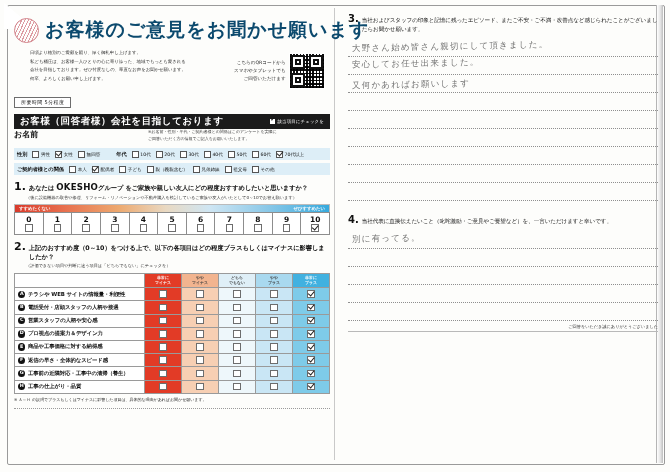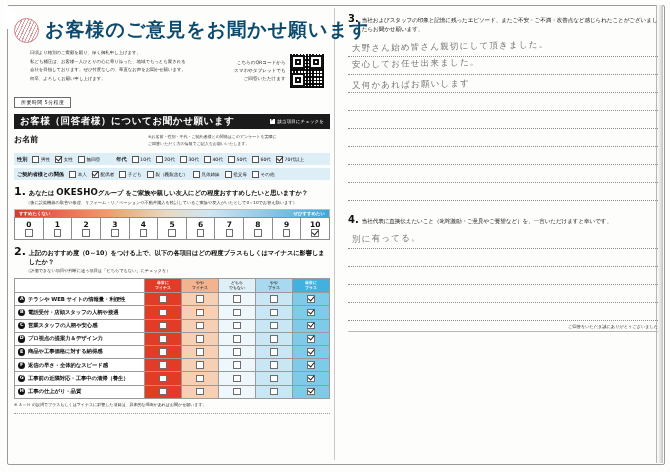--- a/index.html
+++ b/index.html
@@ -186,21 +186,20 @@
     font-size: 5px;
     color: #111;
     line-height: 5px;
   }
 
   
   .name-row {
     display: flex;
     align-items: flex-start;
     justify-content: space-between;
-    margin-top: 5px;
     height: 16px;
   }
   .name-label { font-size: 8px; font-weight: 700; }
   .name-note {
     font-size: 4px;
     line-height: 1.7;
     color: #333;
     text-align: left;
     width: 182px;
   }
@@ -476,21 +475,21 @@
         <div class="qr-code">
             <i class="qr-eye3"></i>
           </div>
       </div>
     </div>
 
     <div class="time-box">所要時間  5分程度</div>
 
     
     <div class="sec-bar">
-      <div class="sb-title">お客様（回答者様）についてお聞かせ願います</div>
+      <div class="sb-title">お客様（回答者様）会社を目指しております</div>
       <div class="sb-note">
         <span class="sb-check"></span>
         <span>該当項目にチェックを</span>
       </div>
     </div>
 
     <div class="name-row">
       <div class="name-label">お名前</div>
       <div class="name-note">
         <p>※お名前・性別・年代・ご契約者様との関係はこのアンケートを実際に</p>

